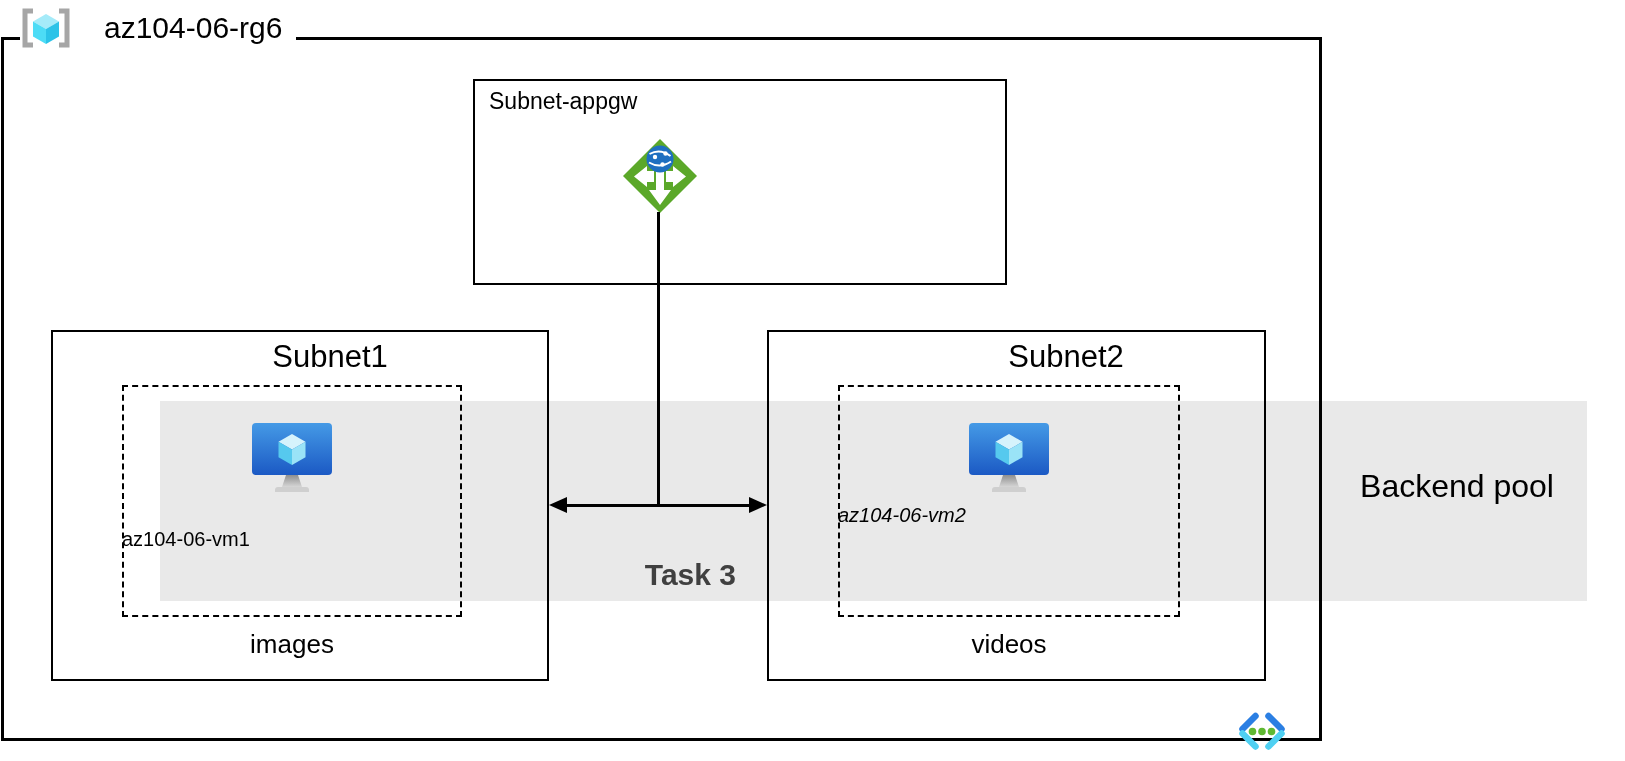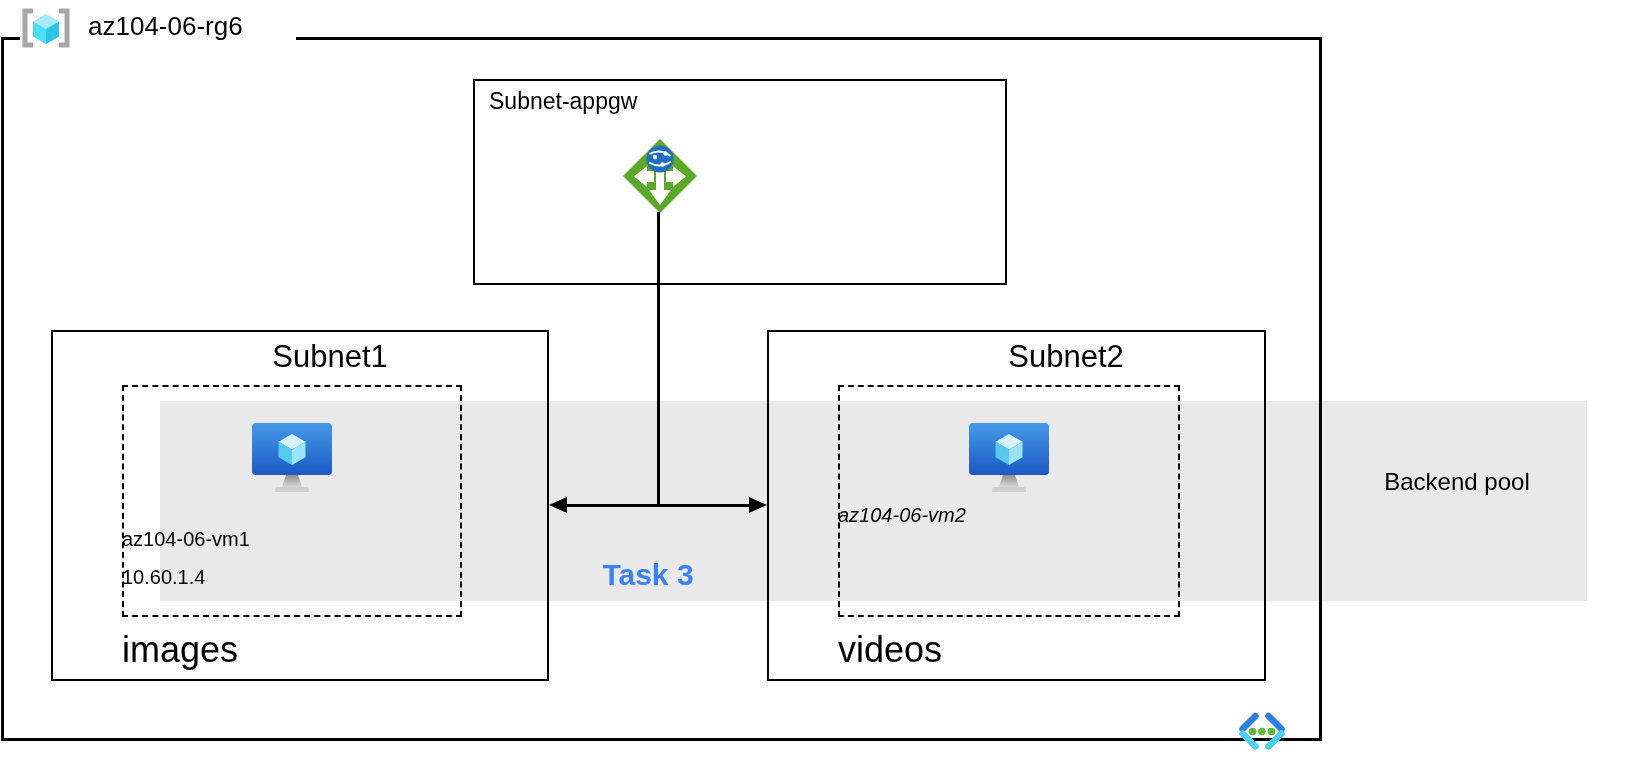--- a/index.html
+++ b/index.html
@@ -3,55 +3,55 @@
 <meta charset="utf-8">
 <style>
   html,body{margin:0;padding:0;background:#fff;}
   #canvas{
     position:relative;width:1625px;height:761px;background:#ffffff;overflow:hidden;
     font-family:"Liberation Sans", sans-serif;color:#000;
   }
   .abs{position:absolute;}
   
   .band{left:160px;top:401px;width:1427px;height:200px;background:#e9e9e9;z-index:1;}
-  .band-label{left:1327px;top:468px;width:260px;text-align:center;font-size:24px;z-index:2;}
+  .band-label{left:1327px;top:468px;width:260px;text-align:center;font-size:32px;z-index:2;}
   
   .rg-box{left:1px;top:37px;width:1321px;height:704px;border:3px solid #000;box-sizing:border-box;z-index:2;background:transparent;}
   .rg-mask{left:20px;top:33px;width:276px;height:13px;background:#fff;z-index:3;}
   .rg-icon{left:20px;top:8px;width:52px;height:40px;z-index:4;}
-  .rg-title{left:88px;top:11px;font-size:26px;z-index:4;white-space:nowrap;}
+  .rg-title{left:104px;top:11px;font-size:30px;z-index:4;white-space:nowrap;}
   
   .appgw-box{left:473px;top:79px;width:534px;height:206px;border:2.5px solid #000;box-sizing:border-box;z-index:2;}
   .appgw-label{left:489px;top:88px;font-size:23px;z-index:3;white-space:nowrap;}
   .gw-icon{left:622px;top:138px;width:76px;height:76px;z-index:4;}
   .gw-names{left:696px;top:142px;font-size:29px;line-height:39px;z-index:3;white-space:nowrap;}
   
   .conn-v{left:657px;top:212px;width:3px;height:293px;background:#000;z-index:4;}
   .conn-h{left:563px;top:503.5px;width:196px;height:3px;background:#000;z-index:4;}
   .arrhead{width:0;height:0;border-top:8px solid transparent;border-bottom:8px solid transparent;z-index:4;}
   .arr-left{left:549px;top:497px;border-right:18px solid #000;}
   .arr-right{left:749px;top:497px;border-left:18px solid #000;}
-  .task-label{left:560px;top:558px;width:176px;text-align:center;font-size:30px;font-weight:bold;color:#3b82f6;z-index:4;white-space:nowrap;}
+  .task-label{left:560px;top:558px;width:176px;text-align:right;font-size:30px;font-weight:bold;color:#404040;z-index:4;white-space:nowrap;}
   
   .subnet-box{border:2.5px solid #000;box-sizing:border-box;z-index:2;background:transparent;}
   .s1{left:51px;top:330px;width:498px;height:351px;}
   .s2{left:767px;top:330px;width:499px;height:351px;}
   .subnet-label{font-size:31px;text-align:center;z-index:3;white-space:nowrap;}
   .s1-label{left:51px;top:339px;width:558px;}
   .s2-label{left:767px;top:339px;width:598px;}
   .dashed-box{border:2.5px dashed #000;box-sizing:border-box;z-index:2;background:transparent;}
   .d1{left:122px;top:385px;width:340px;height:232px;}
   .d2{left:838px;top:385px;width:342px;height:232px;}
   .vm-icon{width:82px;height:72px;z-index:3;}
   .vm1-icon{left:251px;top:423px;}
   .vm2-icon{left:968px;top:423px;}
   .vm-text{font-size:20px;line-height:38px;z-index:3;white-space:nowrap;}
   .vm1-text{left:122px;top:520px;width:340px;}
   .vm2-text{left:838px;top:496px;width:342px;font-style:italic;}
-  .store-label{font-size:36px;text-align:left;z-index:3;white-space:nowrap;}
+  .store-label{font-size:26px;text-align:center;z-index:3;white-space:nowrap;}
   .store1{left:122px;top:629px;width:340px;}
   .store2{left:838px;top:629px;width:342px;}
   .vnet-icon{left:1234px;top:710px;width:56px;height:44px;z-index:4;}
 </style>
 </head>
 <body>
 
 <div id="canvas">
 
   <div class="abs band"></div>
@@ -115,21 +115,20 @@
       <rect x="1" y="0" width="80" height="52" rx="4" fill="url(#scr1)"></rect>
       <polygon points="41,11 54.5,18.8 41,26.6 27.5,18.8" fill="#d6f3fc"></polygon>
       <polygon points="27.5,18.8 41,26.6 41,42 27.5,34.2" fill="#56c9ee"></polygon>
       <polygon points="54.5,18.8 41,26.6 41,42 54.5,34.2" fill="#9ae3f7"></polygon>
       <polygon points="35,52 47,52 51,64 31,64" fill="url(#std1)"></polygon>
       <path d="M27 64 h28 a3 3 0 0 1 3 3 v2 h-34 v-2 a3 3 0 0 1 3 -3 z" fill="#cfcfcf"></path>
     </svg>
   </div>
   <div class="abs vm-text vm1-text">
     <div>az104-06-vm1</div>
-    <div>10.60.1.4</div>
   </div>
   <div class="abs store-label store1">images</div>
 
   <div class="abs subnet-box s2"></div>
   <div class="abs subnet-label s2-label">Subnet2</div>
   <div class="abs dashed-box d2"></div>
   <div class="abs vm-icon vm2-icon">
     <svg width="82" height="72" viewBox="0 0 82 72">
       <defs>
         <linearGradient id="scr2" x1="0" y1="0" x2="0" y2="1">

